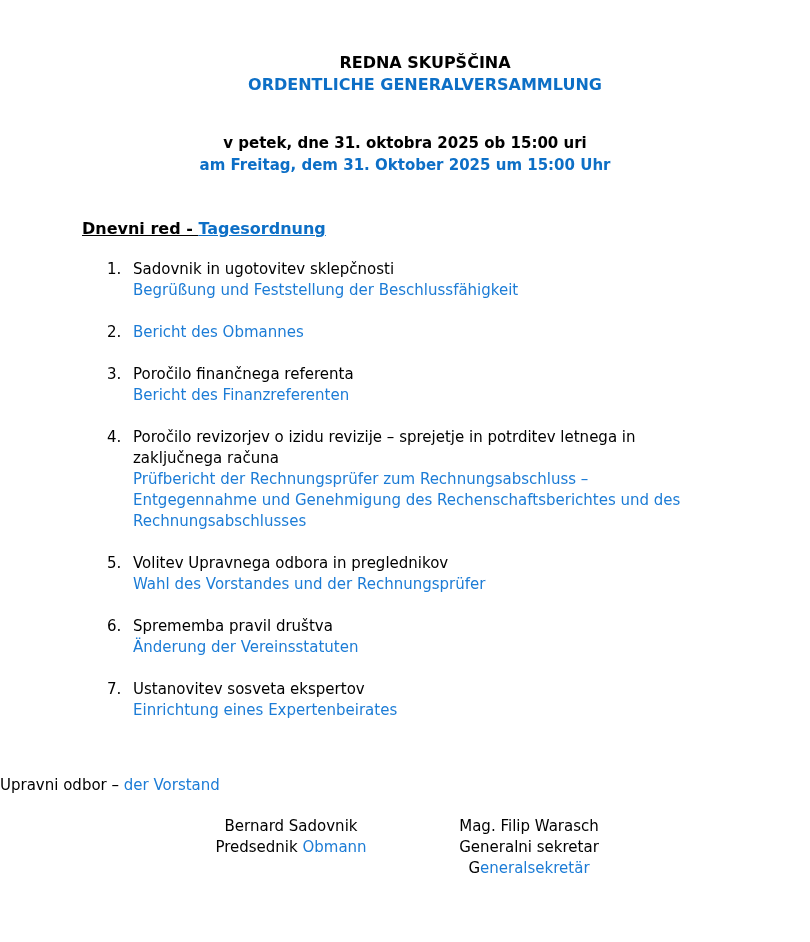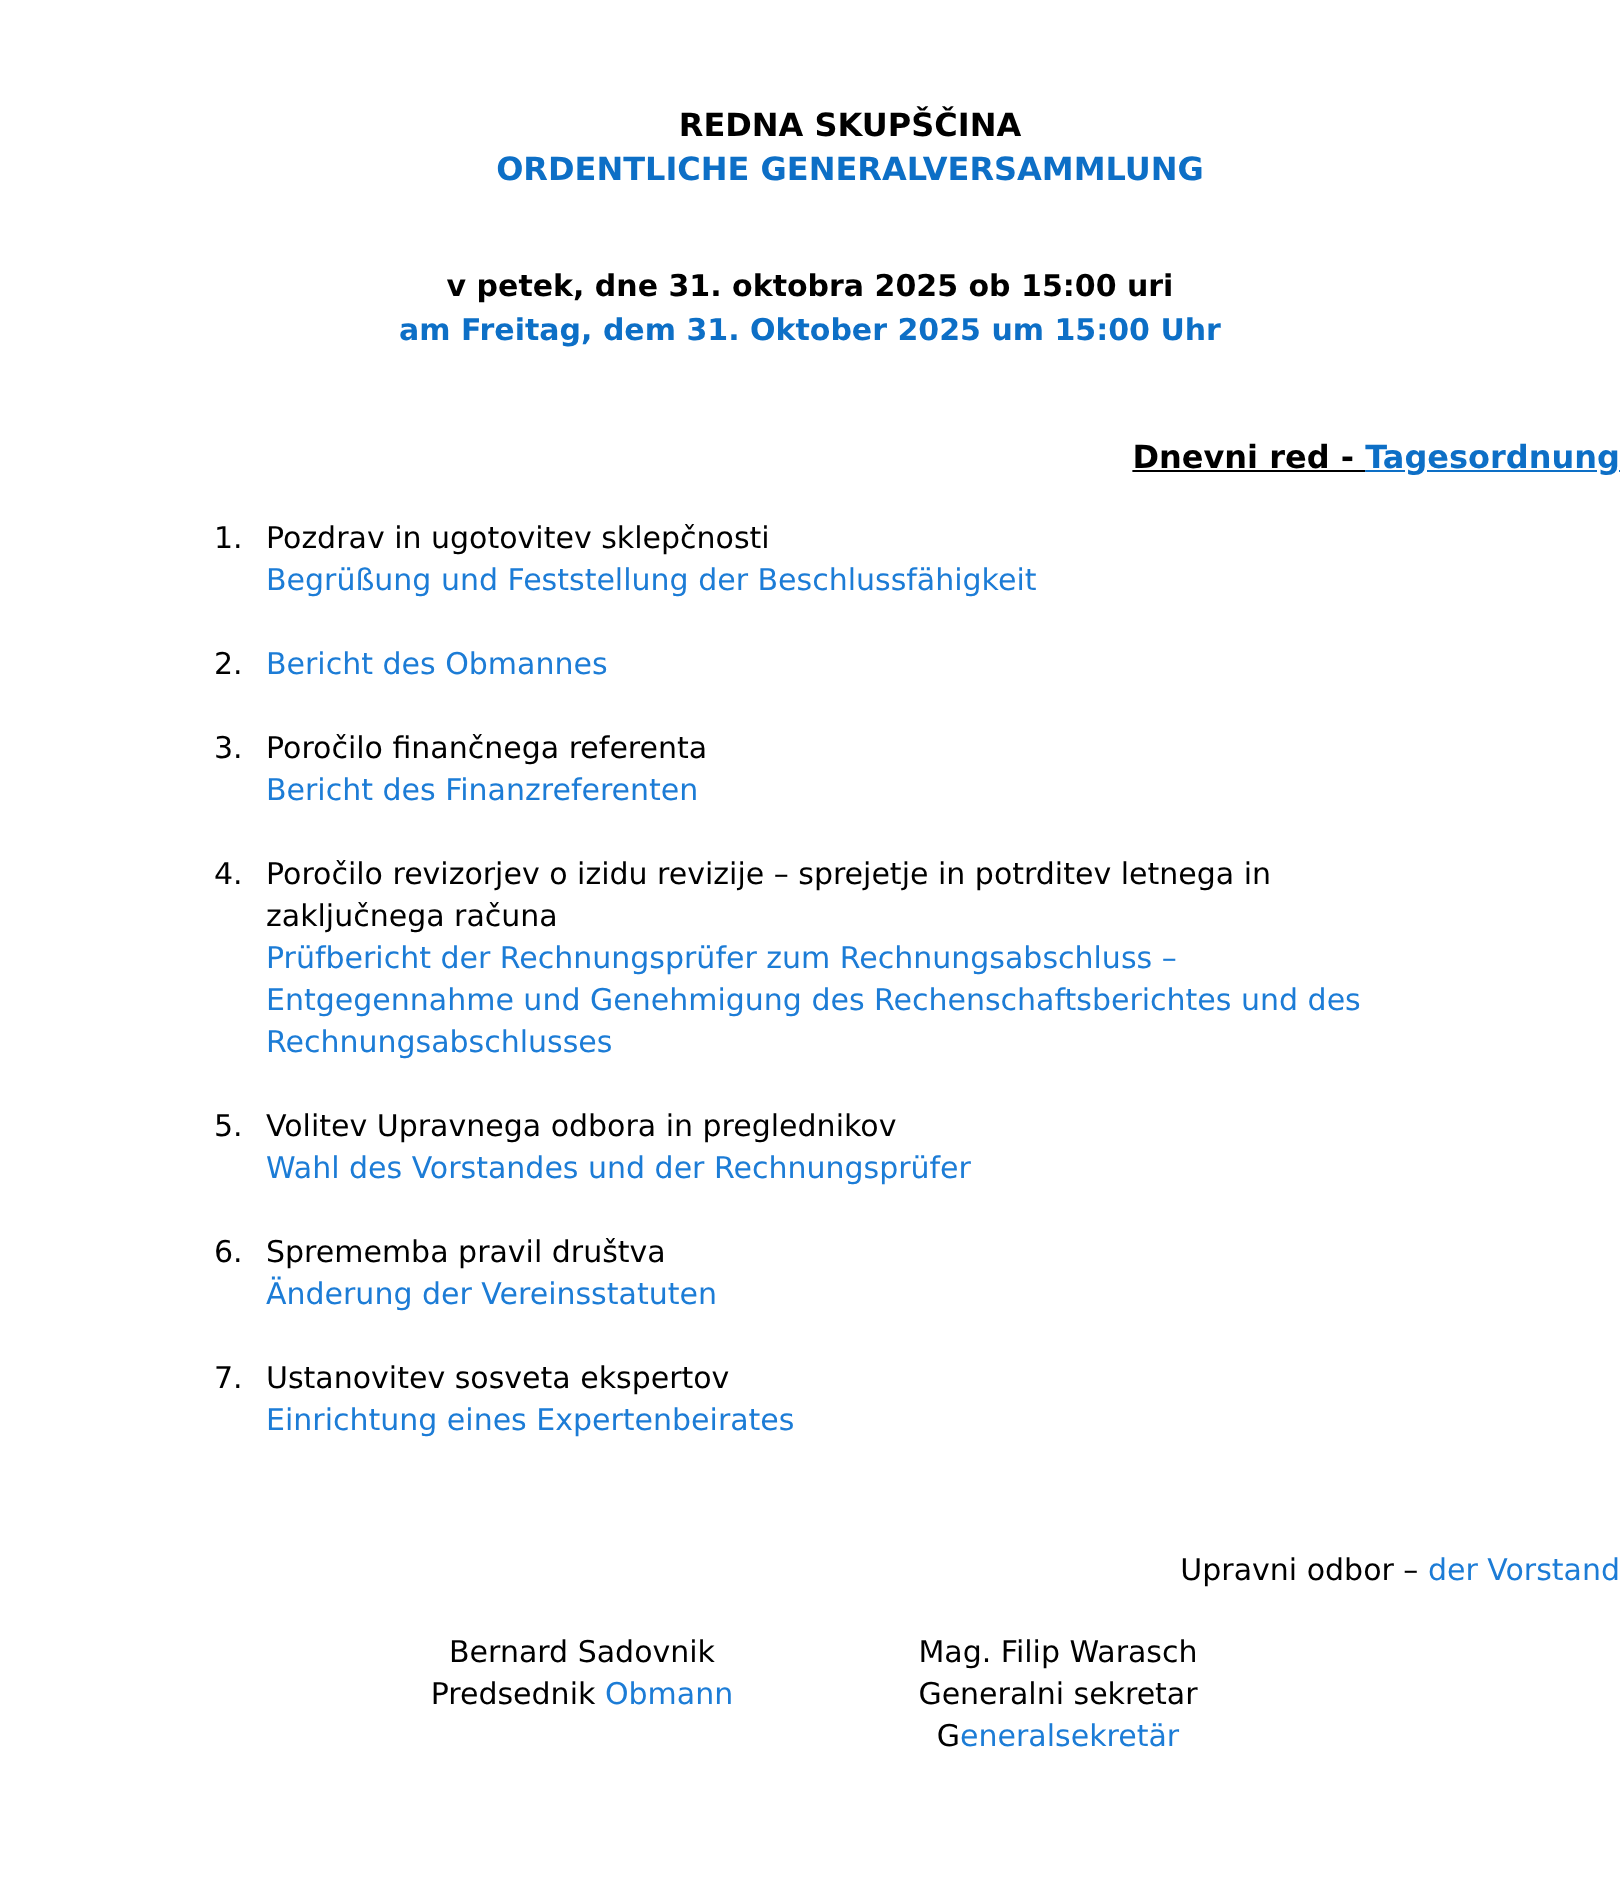--- a/index.html
+++ b/index.html
@@ -20,33 +20,32 @@
   .title-block div { font-size: 16px; font-weight: bold; line-height: 22px; padding-left: 40px; }
 
   .datetime-block { text-align: center; margin-top: 36px; }
   .datetime-block div { font-size: 15px; font-weight: bold; line-height: 22px; }
 
   .agenda-heading {
     margin: 41px 0 12px 82px;
     font-size: 16px;
     font-weight: bold;
     line-height: 23px;
-    text-align: right;
   }
   .agenda-heading span { text-decoration: underline; }
   .agenda-heading .h-de { color: #0d6fc6; }
 
   .agenda-list { margin: 19px 0 0 107px; width: 610px; font-size: 15px; }
   .agenda-item { display: flex; margin-bottom: 21px; line-height: 21px; }
   .agenda-item:last-child { margin-bottom: 0; }
   .item-number { width: 26px; flex-shrink: 0; }
   .item-text { flex: 1; }
   .item-text .de { color: #1c7cd6; }
 
-  .board-line { text-align: right; margin-top: 53px; font-size: 15px; line-height: 22px; }
+  .board-line { text-align: left; margin-top: 53px; font-size: 15px; line-height: 22px; }
 
   .signatures { display: flex; margin: 20px 0 0 172px; font-size: 15px; }
   .sig-col { width: 238px; }
   .sig-col div { line-height: 21px; text-align: center; }
 </style>
 </head>
 <body>
 
 <div class="page">
 
@@ -62,21 +61,21 @@
 
   <div class="agenda-heading">
     <span class="h-sl">Dnevni red - </span><span class="h-de">Tagesordnung</span>
   </div>
 
   <div class="agenda-list">
 
     <div class="agenda-item">
       <div class="item-number">1.</div>
       <div class="item-text">
-        <div class="sl">Pozdrav in ugotovitev sklepčnosti</div>
+        <div class="sl">Sadovnik in ugotovitev sklepčnosti</div>
         <div class="de">Begrüßung und Feststellung der Beschlussfähigkeit</div>
       </div>
     </div>
 
     <div class="agenda-item">
       <div class="item-number">2.</div>
       <div class="item-text">
         <div class="de">Bericht des Obmannes</div>
       </div>
     </div>

